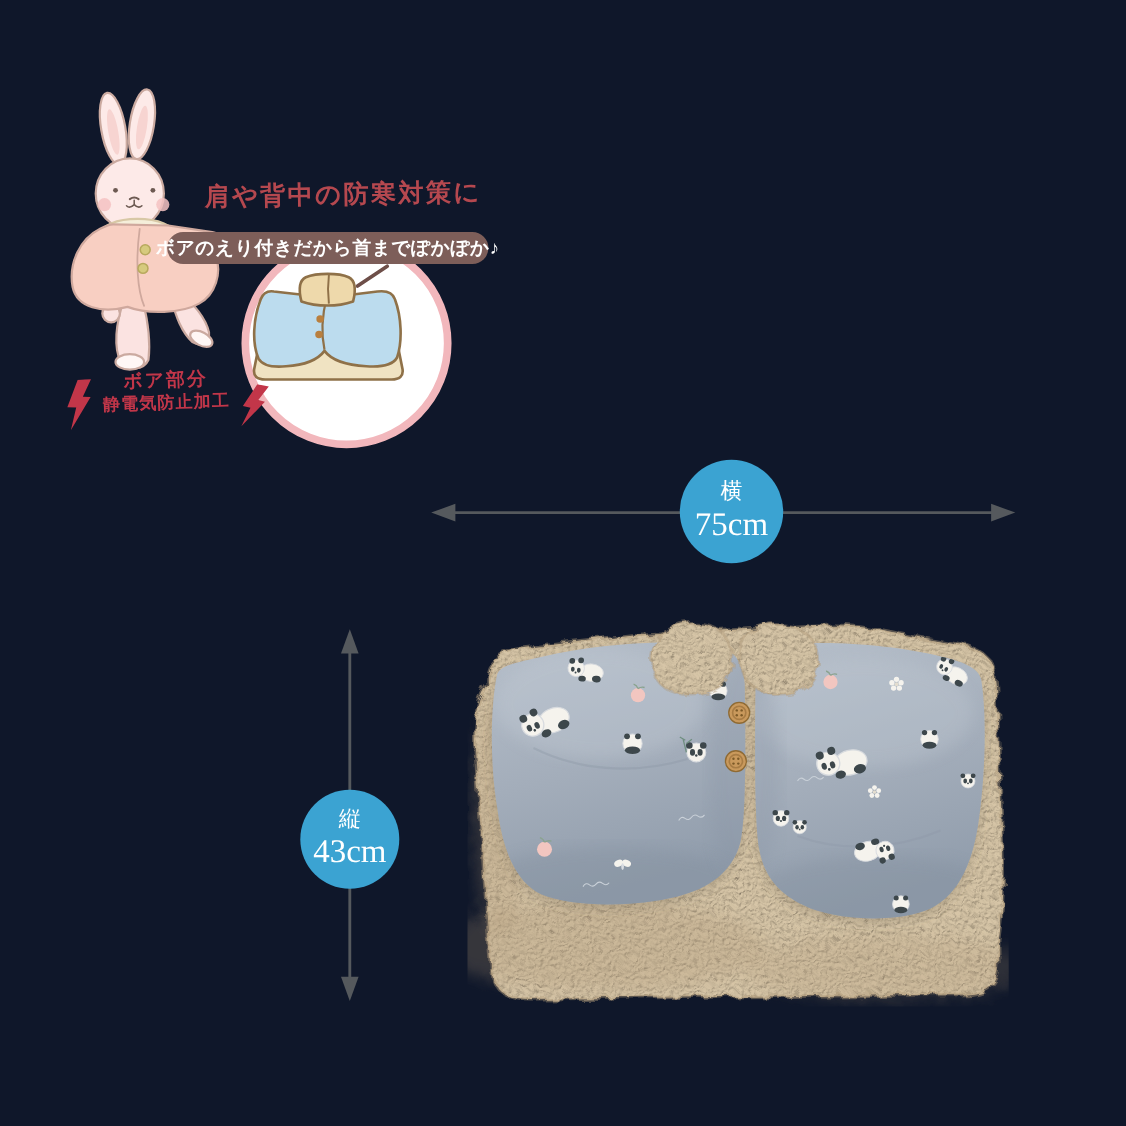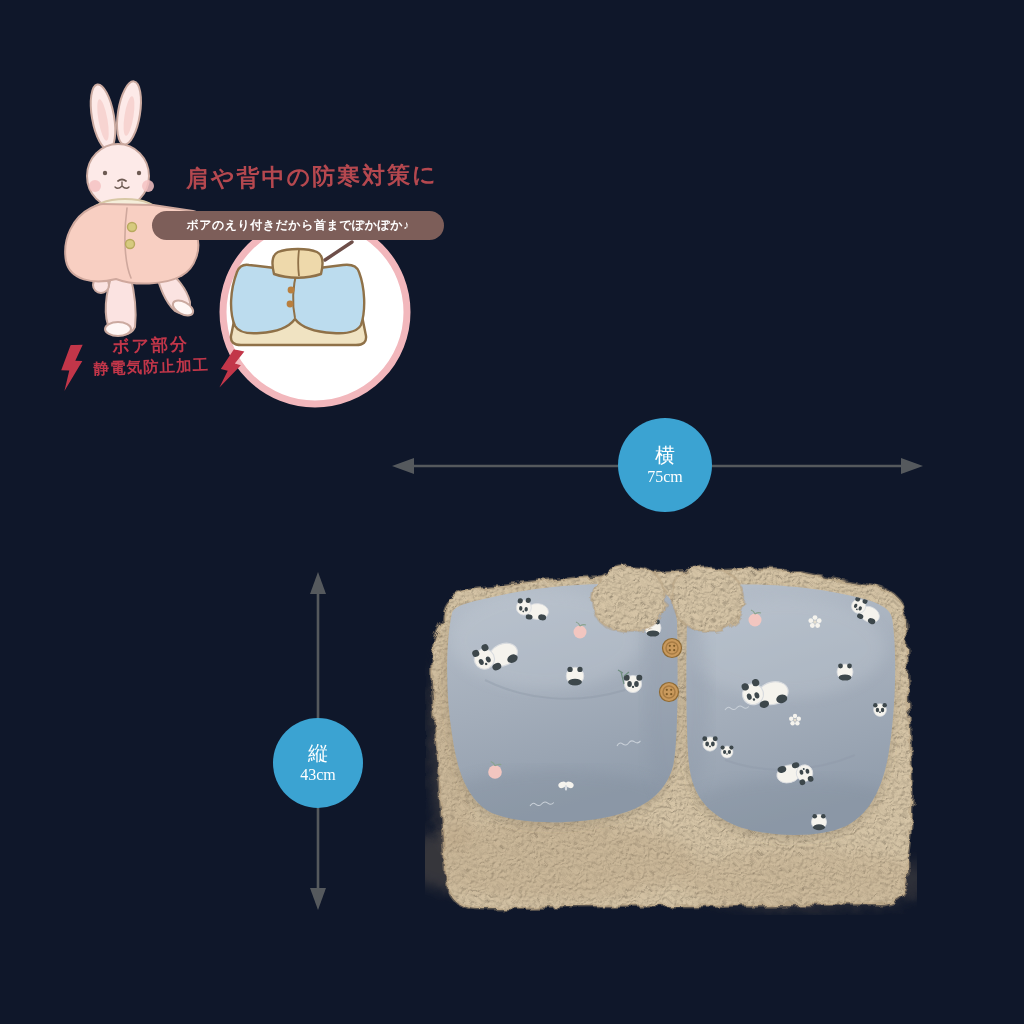--- a/index.html
+++ b/index.html
@@ -11,39 +11,39 @@
 
   
   #feature-heading{
     left:186px;top:161px;width:290px;height:34px;
     font-size:23px;font-weight:bold;color:#b5484f;letter-spacing:2px;
     transform:rotate(-1deg);white-space:nowrap;
   }
   #speech-bubble{
     left:152px;top:211px;width:292px;height:29px;border-radius:15px;
     background:#7d5e59;color:#ffffff;display:flex;align-items:center;justify-content:center;
-    font-size:12px;font-weight:600;letter-spacing:0.5px;white-space:nowrap;z-index:5;
+    font-size:17px;font-weight:600;letter-spacing:0.5px;white-space:nowrap;z-index:5;
   }
   #anti-static-caption{
     left:78px;top:335px;width:146px;text-align:center;color:#c23649;font-weight:bold;
     transform:rotate(-2deg);line-height:1.32;z-index:4;
   }
   #anti-static-caption .l1{font-size:17px;letter-spacing:2px;display:block;}
   #anti-static-caption .l2{font-size:15.5px;letter-spacing:1px;display:block;}
 
   
   .dim-badge{
     border-radius:50%;background:#3ba3d2;color:#ffffff;display:flex;flex-direction:column;
     align-items:center;justify-content:center;z-index:6;
     font-family:"Liberation Serif","DejaVu Serif",serif;
   }
   #width-badge{left:618px;top:418px;width:94px;height:94px;}
   #height-badge{left:273px;top:718px;width:90px;height:90px;}
   .dim-label{font-size:20px;line-height:1.15;}
-  .dim-value{font-size:16px;line-height:1.2;text-align:center;}
+  .dim-value{font-size:30px;line-height:1.2;text-align:center;}
 
   svg{display:block;}
 </style>
 </head>
 <body>
 
 <div id="canvas">
 
   <svg class="abs" style="left:55px;top:72px;" width="210" height="270" viewBox="0 0 210 270">
     <g stroke="#cbaaa0" stroke-width="2" stroke-linejoin="round" stroke-linecap="round">

